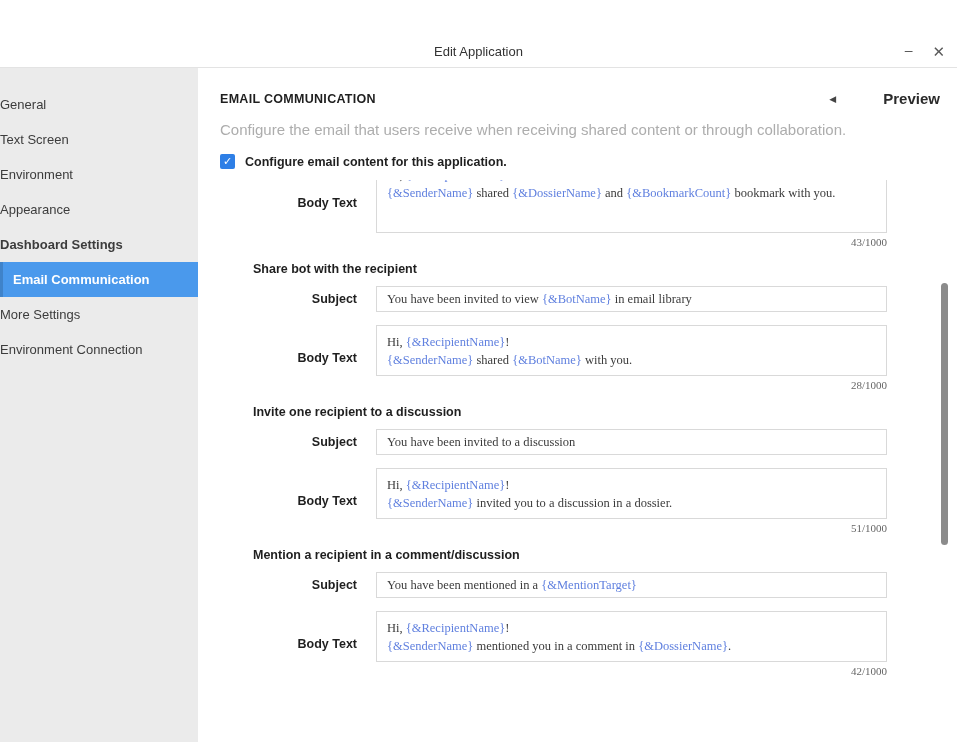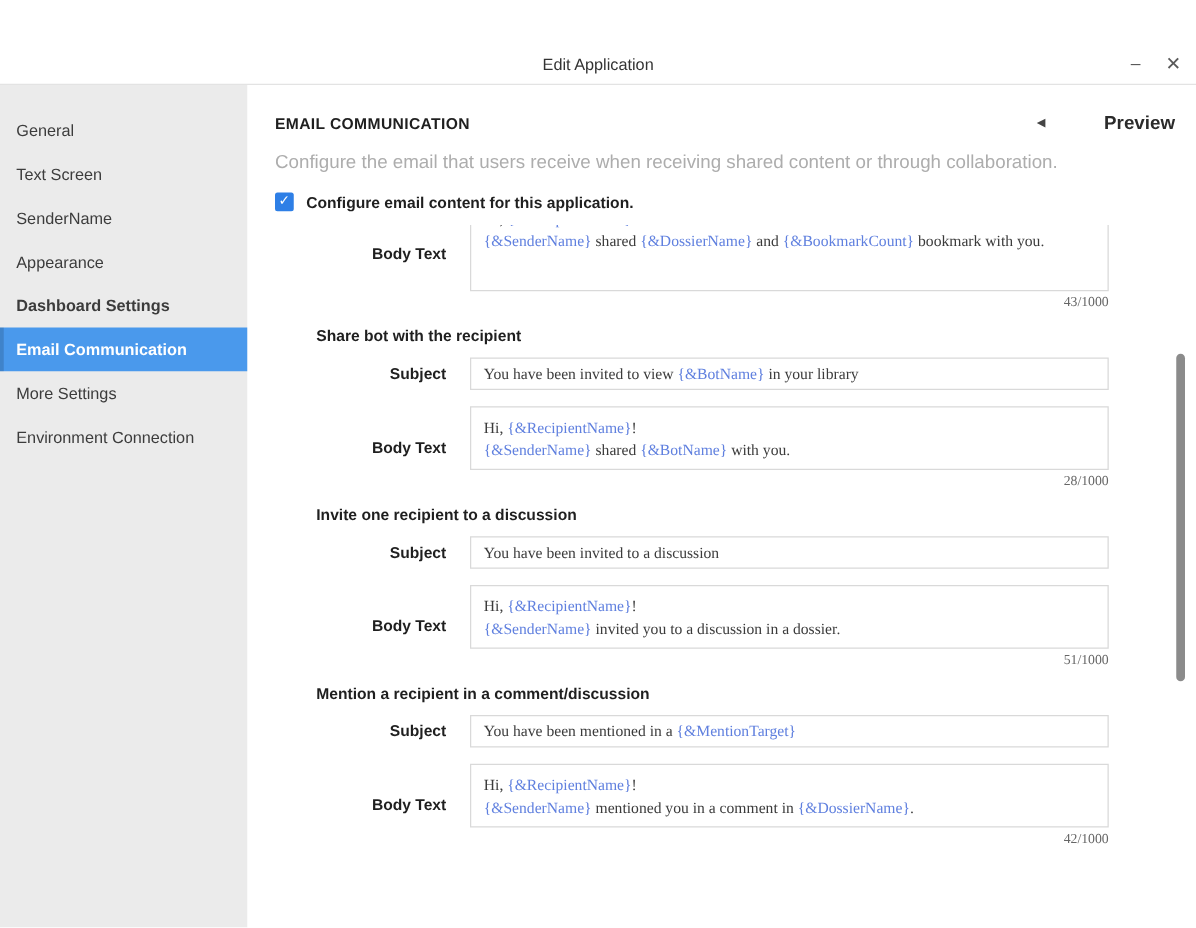--- a/index.html
+++ b/index.html
@@ -10,21 +10,21 @@
   .titlebar { height:33px; background:#fff; border-bottom:1px solid #e3e3e3; display:flex; align-items:center; justify-content:center; position:relative;margin-top:35px; }
   .titlebar .title { font-size:13px; color:#333; }
   .win-controls { position:absolute; right:12px; top:0; height:33px; display:flex; align-items:center; gap:20px; }
   .win-controls span { color:#5a5a5a; cursor:pointer; line-height:1; }
   .min-glyph { font-size:14px; position:relative; top:-2px; }
   .close-glyph { font-size:15px; }
 
   
   .main { display:flex; height:708px; }
   .sidebar { width:198px; background:var(--sidebar-bg,#ebebeb); padding-top:19px; flex-shrink:0; }
-  .sidebar-item { height:35px; line-height:35px; padding-left:13px; font-size:13px; color:#3c3c3c; cursor:pointer; }
+  .sidebar-item { height:35px; line-height:35px; font-size:13px; color:#3c3c3c; cursor:pointer; }
   .sidebar-item.bold { font-weight:bold; }
   .sidebar-item.selected { background:var(--selected-bg,#4a99ec); color:#fff; font-weight:bold; border-left:3px solid rgba(0,0,0,0.14); padding-left:10px; }
 
   .content { flex:1; position:relative; background:#fff; padding:22px 0 0 22px; display:flex; flex-direction:column; }
 
   .content-header-row { display:flex; justify-content:space-between; align-items:center; padding-right:17px; }
   .page-title { font-size:12.5px; font-weight:bold; color:#1f1f1f; letter-spacing:0.3px; }
   .preview { display:flex; align-items:center; gap:6px; cursor:pointer; color:#2b2b2b; }
   .preview-arrow { font-size:9px; color:#444; }
   .preview-label { font-size:15px; font-weight:bold;padding-left:41px; }
@@ -71,21 +71,21 @@
       <span class="close-glyph">✕</span>
     </div>
   </div>
 
   <div class="main">
 
     <div class="sidebar">
       <div>
           <div class="sidebar-item">General</div>
           <div class="sidebar-item">Text Screen</div>
-          <div class="sidebar-item">SenderName</div>
+          <div class="sidebar-item">Environment</div>
           <div class="sidebar-item">Appearance</div>
           <div class="sidebar-item bold">Dashboard Settings</div>
           <div class="sidebar-item selected bold">Email Communication</div>
           <div class="sidebar-item">More Settings</div>
           <div class="sidebar-item">Environment Connection</div>
         </div>
     </div>
 
     <div class="content">
 
@@ -118,21 +118,21 @@
                   </div>
                   <div class="counter">43/1000</div>
                 </div>
               </div>
             </div>
             <div class="section">
               <div class="section-heading">Share bot with the recipient</div>
               <div class="field-row">
                 <div class="field-label">Subject</div>
                 <div class="field-box-wrap">
-                  <div class="subject-box"><div class="text-line"><span>You have been invited to view </span><span class="token">{&amp;BotName}</span><span> in your library</span></div></div>
+                  <div class="subject-box"><div class="text-line"><span>You have been invited to view </span><span class="token">{&amp;BotName}</span><span> in email library</span></div></div>
                 </div>
               </div>
               <div class="field-row">
                 <div class="field-label">Body Text</div>
                 <div class="field-box-wrap">
                   <div class="body-box">
                     <div class="text-line"><span>Hi, </span><span class="token">{&amp;RecipientName}</span><span>!</span></div>
                     <div class="text-line"><span class="token">{&amp;SenderName}</span><span> shared </span><span class="token">{&amp;BotName}</span><span> with you.</span></div>
                   </div>
                   <div class="counter">28/1000</div>

